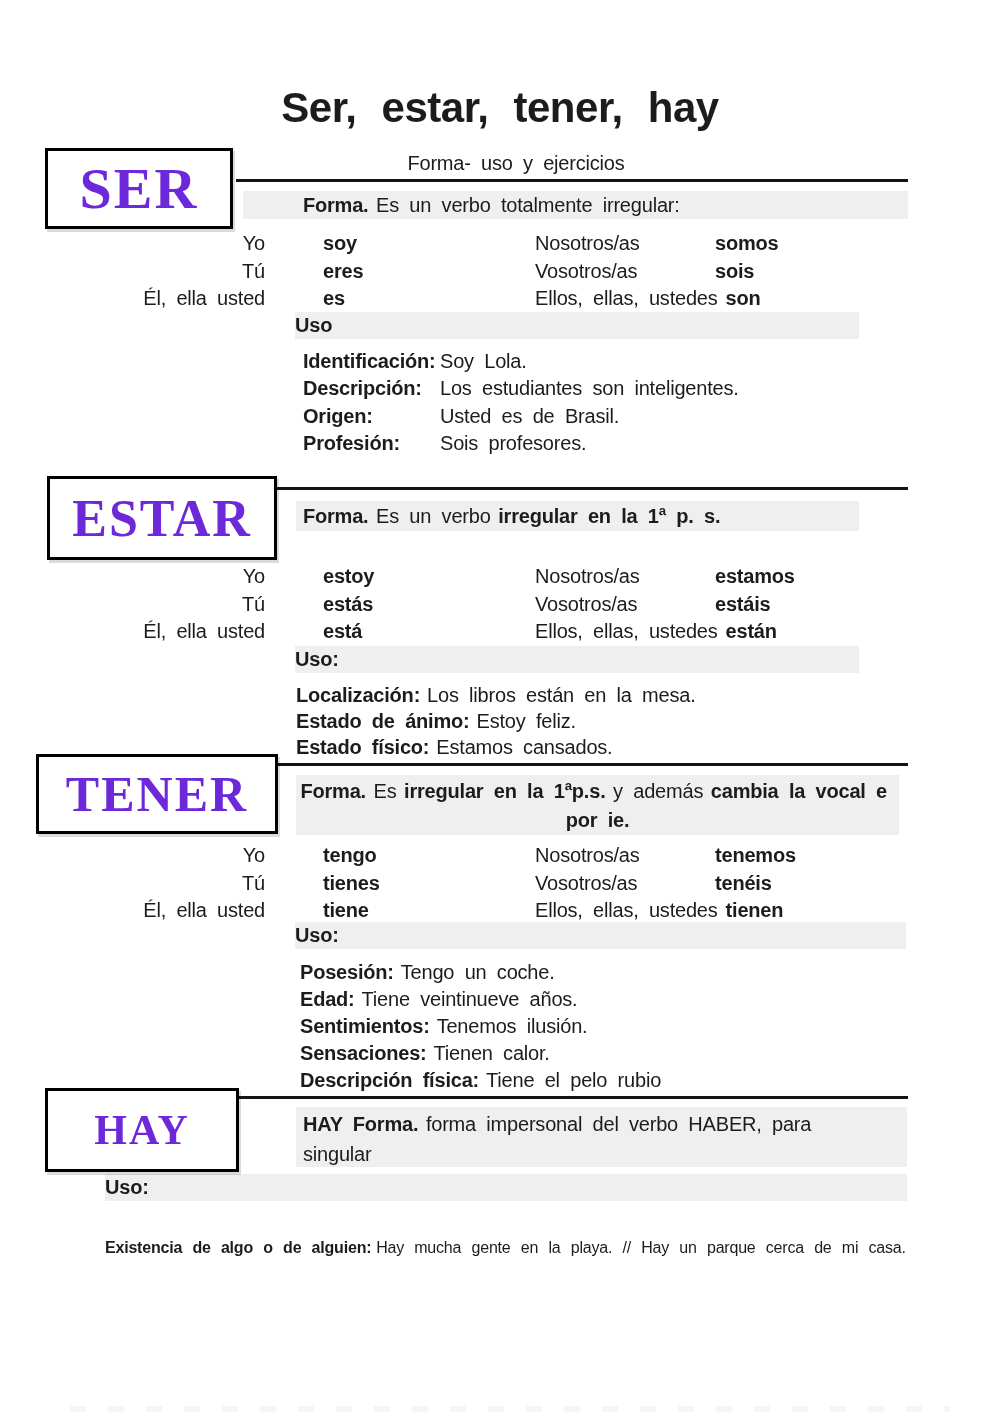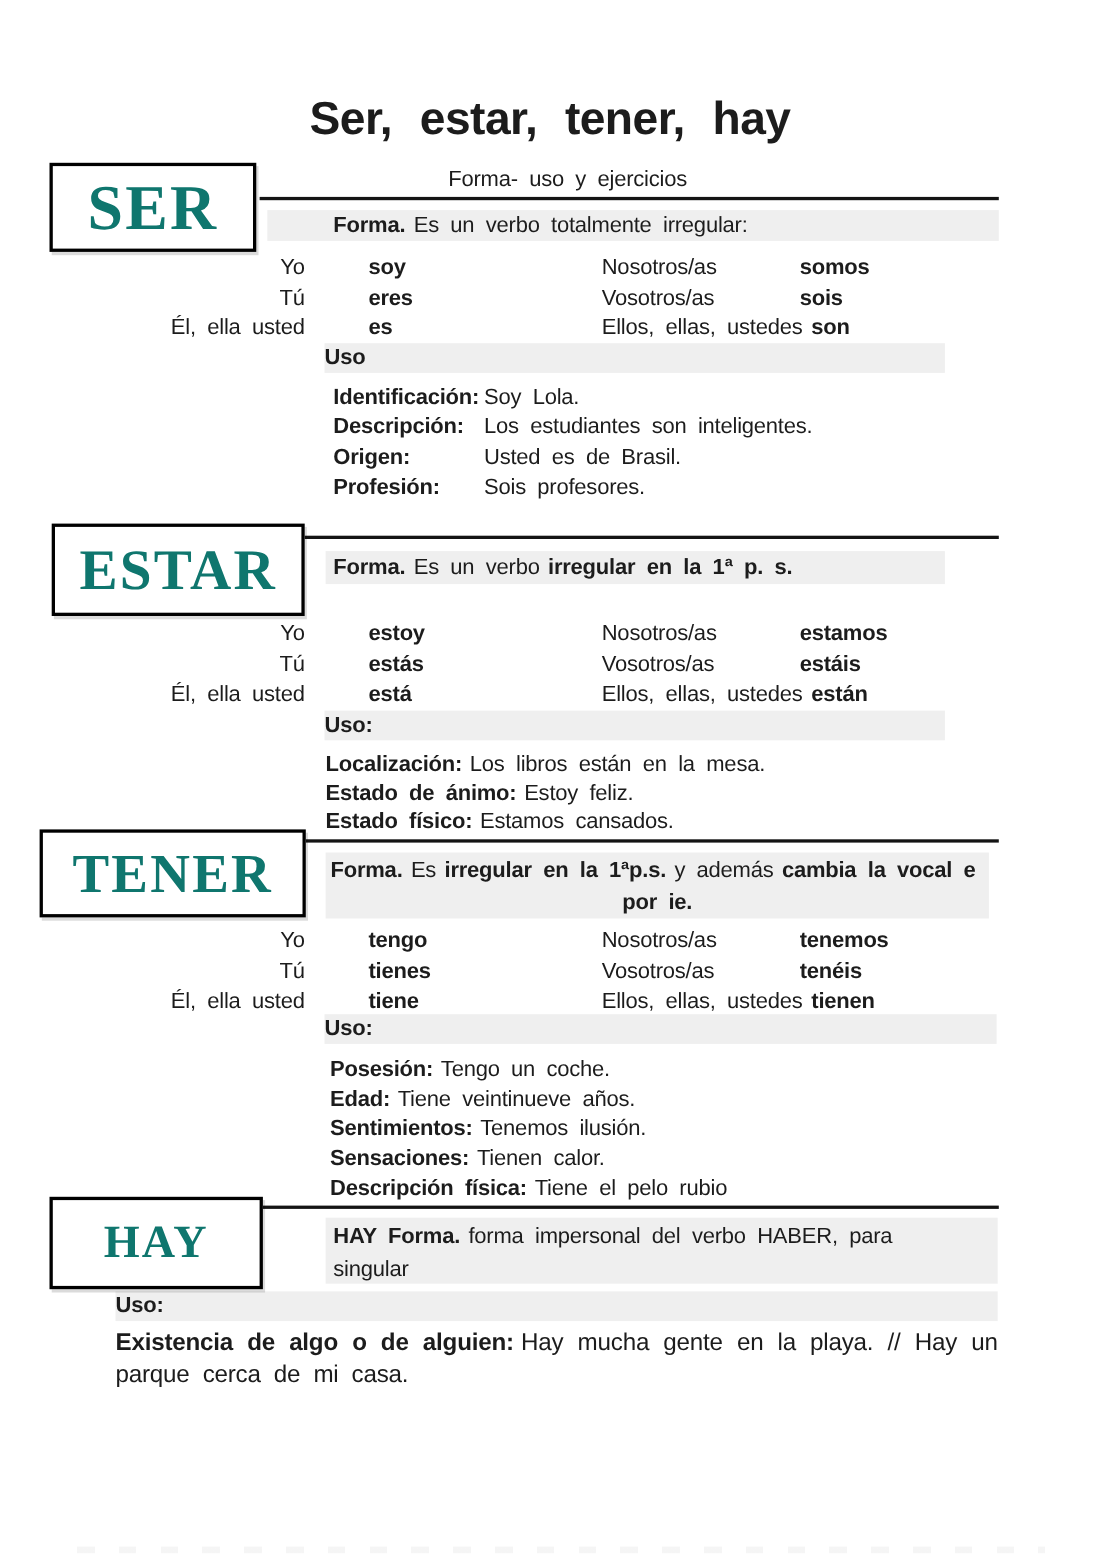--- a/index.html
+++ b/index.html
@@ -13,42 +13,42 @@
   .hline{position:absolute;background:#141414;height:3px;}
   .bar{background:#efefef;}
   .page-title{
     left:0;right:0;top:84px;text-align:center;
     font-size:42px;font-weight:700;word-spacing:14px;letter-spacing:-0.5px;
   }
   .subtitle{left:236px;width:560px;top:152px;text-align:center;font-size:20px;}
   .vbox{
     background:#fff;border:3px solid #000;box-shadow:2px 3px 0 rgba(0,0,0,.14);
     display:flex;align-items:center;justify-content:center;
-    font-family:"Liberation Serif",serif;font-weight:700;color:#0f766e;
+    font-family:"Liberation Serif",serif;font-weight:700;color:#6d28d9;
     letter-spacing:2px;word-spacing:0;z-index:5;
   }
   .forma-bar{font-size:20px;line-height:29px;}
   .fseg{margin-right:.38em;}
   .fseg:last-child{margin-right:0;}
-  .conj{font-size:20px;padding-left:12px;}
+  .conj{font-size:20px;}
   .conj-row{display:flex;height:27.5px;align-items:center;white-space:nowrap;}
   .pl{width:265px;text-align:right;}
   .fl{margin-left:58px;width:212px;font-weight:bold;}
   .pr{min-width:172px;}
   .fr{margin-left:8px;font-weight:bold;}
   .uso-bar{
     display:flex;align-items:center;justify-content:flex-start;
     font-size:20px;font-weight:bold;
   }
   .uso-items{font-size:20px;}
   .ser-uso-row{display:grid;grid-template-columns:137px 1fr;height:27.3px;align-items:center;}
   .uso-line{height:25.8px;line-height:25.8px;white-space:nowrap;}
   .uso-line .lbl{margin-right:.35em;}
   .t-uso-line{height:27px;line-height:27px;}
-  .exist{font-size:22px;line-height:29px;text-align:justify;word-spacing:6px;}
+  .exist{font-size:16px;line-height:29px;text-align:justify;word-spacing:6px;margin-top:28px;}
   .exist .lbl{margin-right:.3em;}
   .cutoff{
     position:absolute;left:70px;width:880px;top:1406px;height:6px;opacity:.55;
     background:repeating-linear-gradient(90deg,rgba(0,0,0,.07) 0 16px,transparent 16px 38px);
   }
 </style>
 </head>
 <body>
 
 <div class="page">

